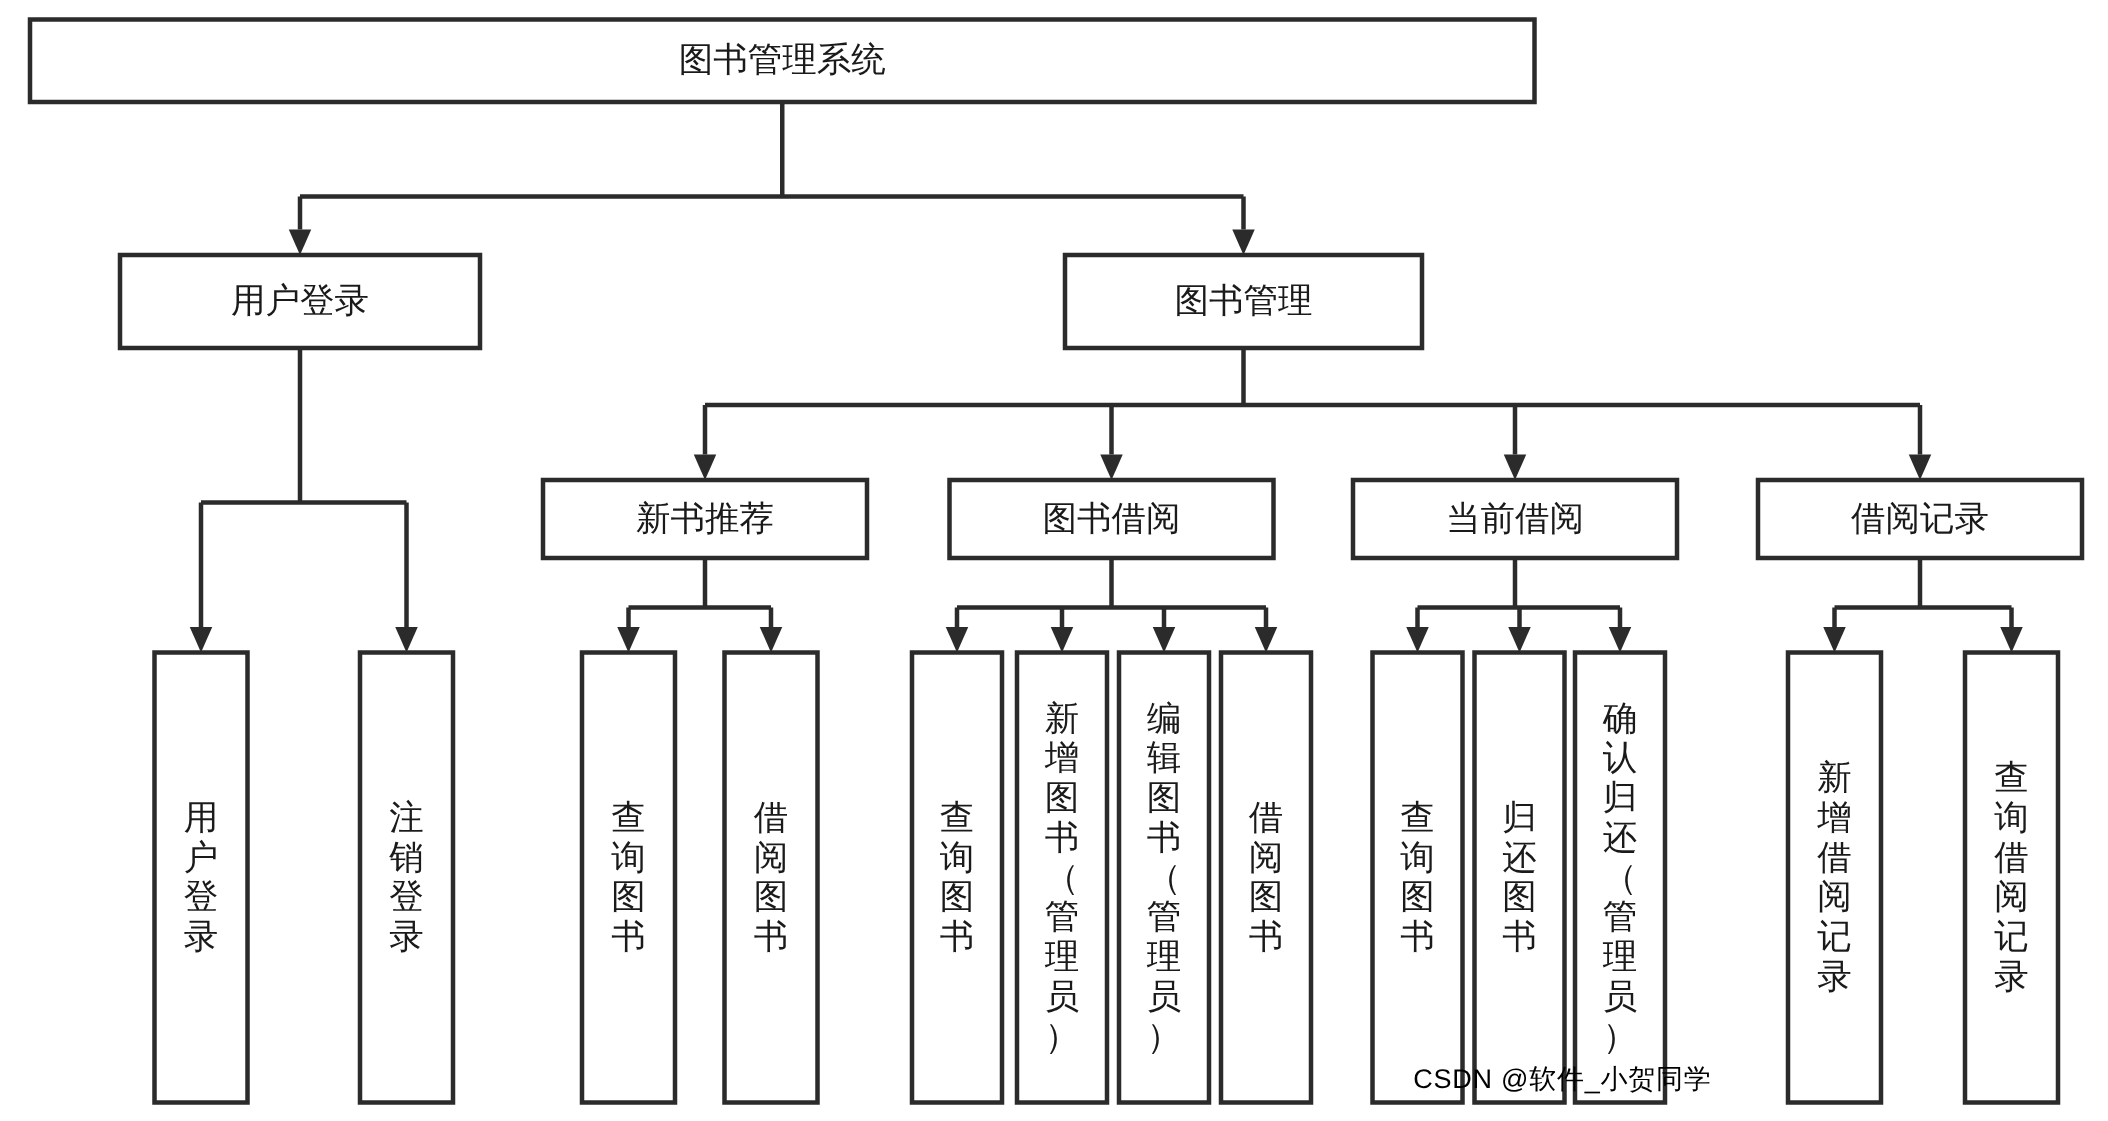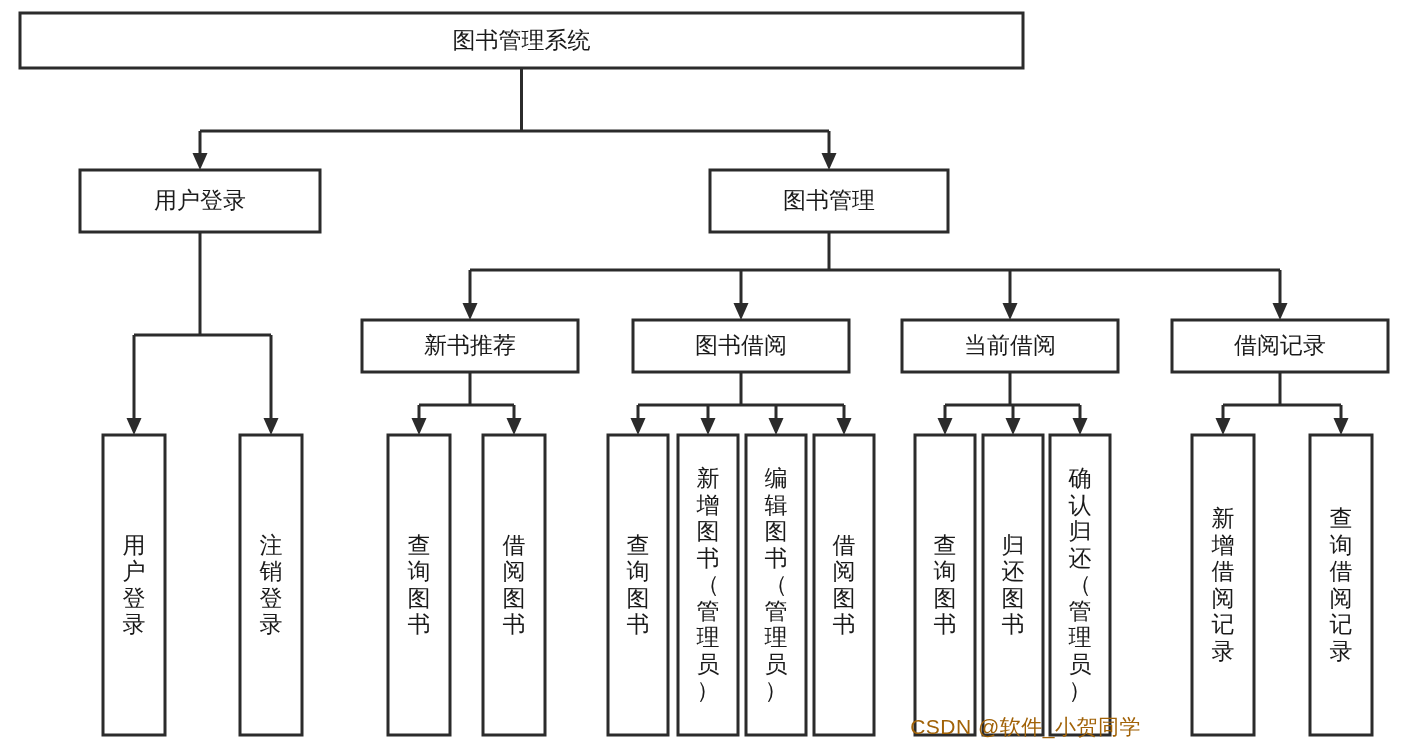--- a/index.html
+++ b/index.html
@@ -50,24 +50,24 @@
   }
   .node-label-v {
     font-family: "Liberation Sans", "DejaVu Sans", sans-serif;
     font-size: 23px;
     fill: #1a1a1a;
     text-anchor: middle;
   }
   .watermark {
     position: absolute;
     right: 8px;
-    bottom: 6px;
-    font-family: "Liberation Sans", "DejaVu Sans", sans-serif;
-    font-size: 21px;
-    color: #a16207;
+    bottom: 16px;
+    font-family: "Liberation Sans", "DejaVu Sans", sans-serif;
+    font-size: 18px;
+    color: #000000;
     letter-spacing: 0.5px;
     white-space: nowrap;
   }
 </style>
 </head>
 <body>
 
 <div id="diagram-root">
   <svg class="flow" viewBox="0 0 1405 747" xmlns="http://www.w3.org/2000/svg">
     <g id="connectors-layer">

